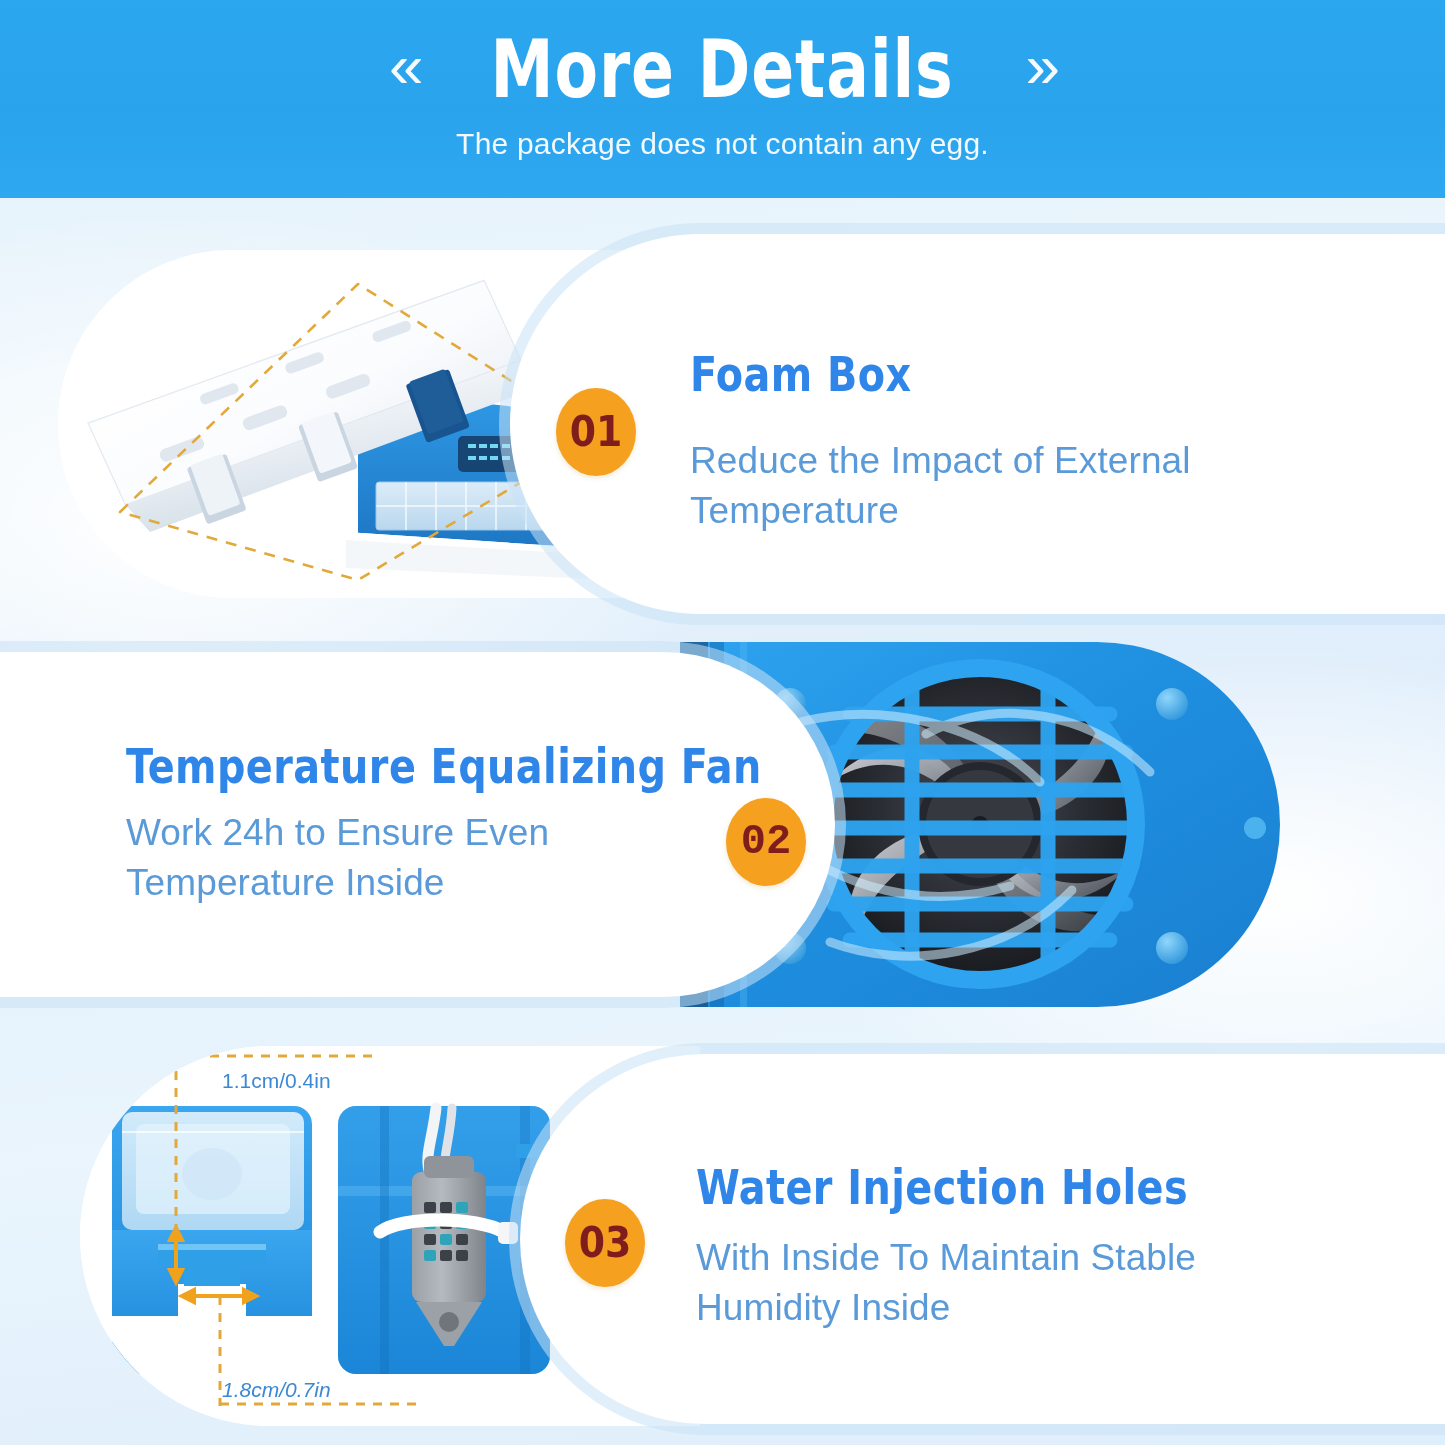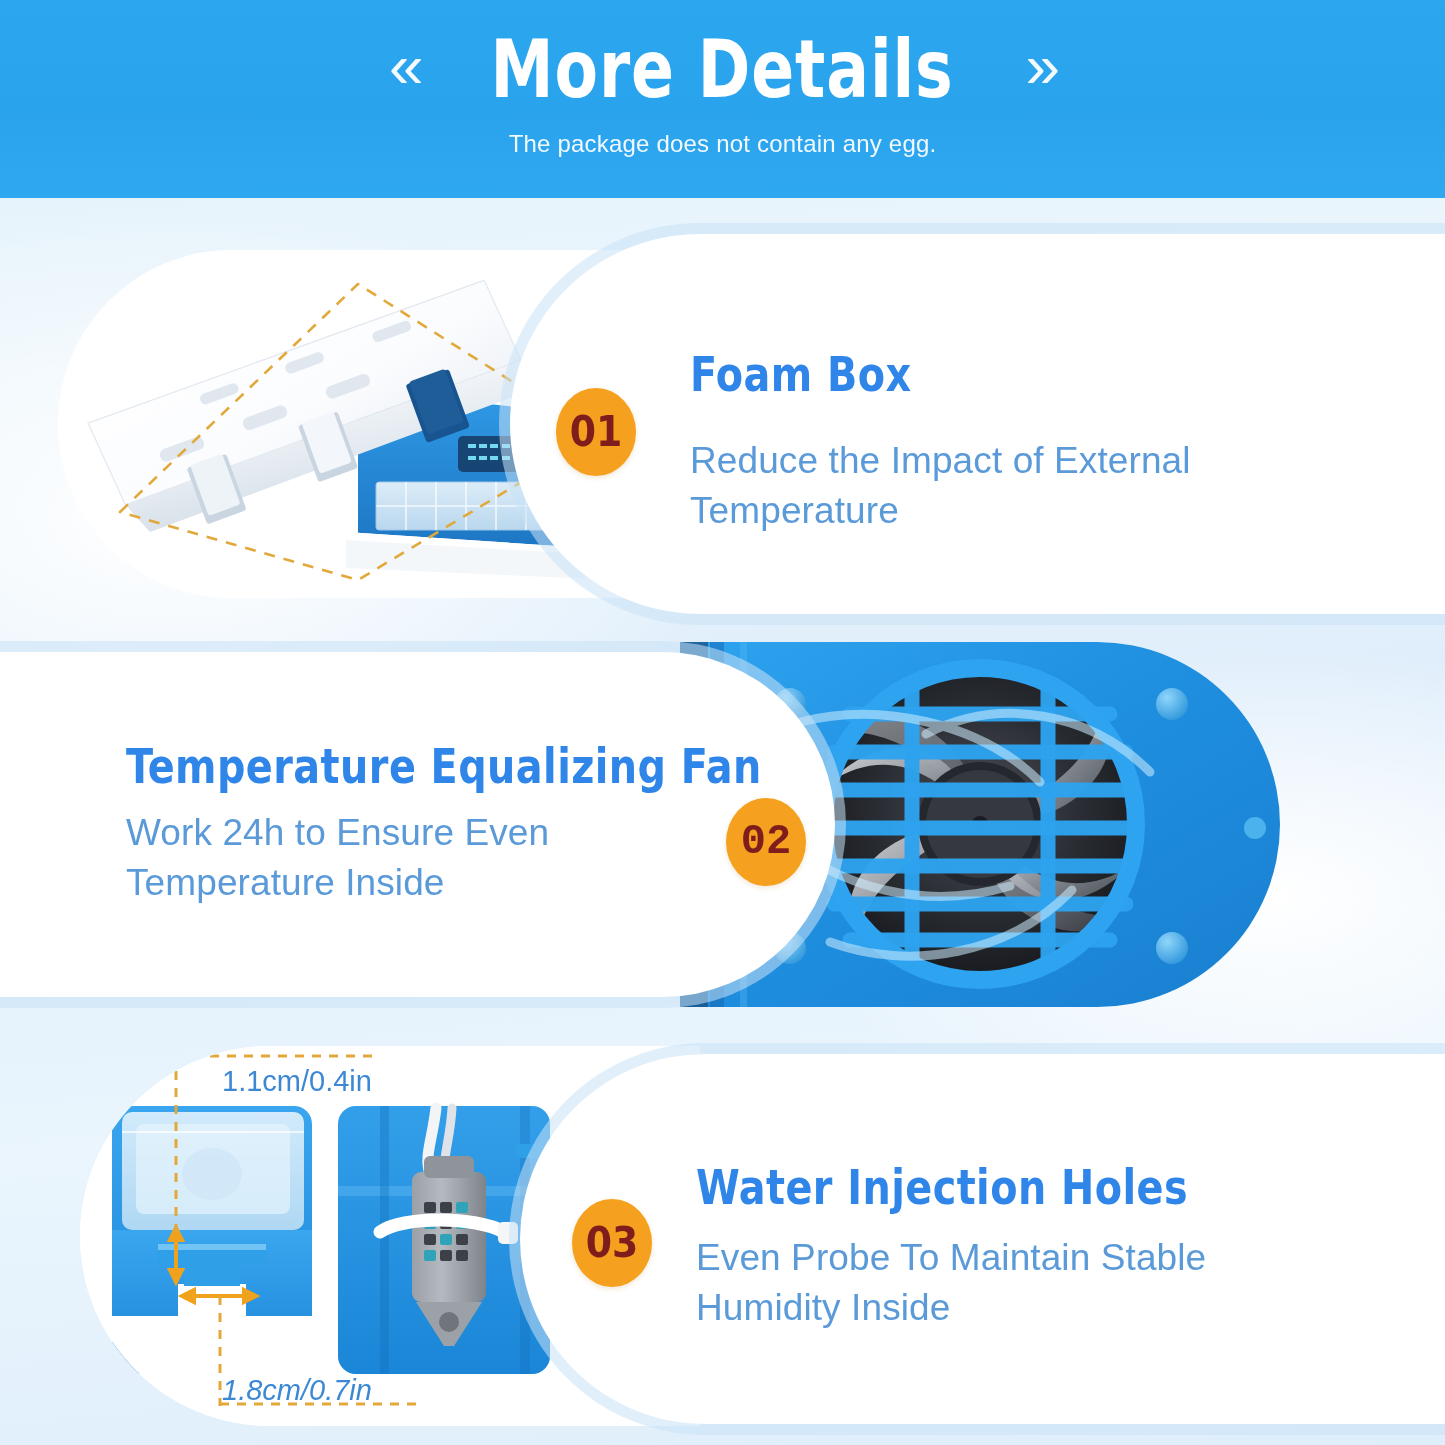--- a/index.html
+++ b/index.html
@@ -38,21 +38,21 @@
   .banner-title{
     color:#ffffff;
     font-family:"DejaVu Sans Condensed","Liberation Sans Narrow","Liberation Sans",sans-serif;
     font-weight:700;font-size:80px;line-height:86px;
     letter-spacing:1px;
     transform:scaleX(.88);transform-origin:center;
     white-space:nowrap;
   }
   .banner-sub{
     position:absolute;left:0;top:122px;width:1445px;text-align:center;
-    color:#f2f9ff;font-size:24px;line-height:44px;font-weight:400;
+    color:#f2f9ff;font-size:30px;line-height:44px;font-weight:400;
     letter-spacing:.2px;
   }
 
   
   .row{position:absolute;left:0;width:1445px;}
   #row1{top:198px;height:424px;}
   #row2{top:622px;height:404px;}
   #row3{top:1026px;height:419px;}
 
   .rowstage{position:absolute;inset:0;}
@@ -95,21 +95,21 @@
     transform:scaleX(.92);transform-origin:left center;
     white-space:nowrap;
   }
   .body{
     color:#5a9ad8;font-size:37px;line-height:50px;font-weight:400;
     letter-spacing:.1px;max-width:560px;
   }
 
   
   .dim{
-    position:absolute;color:#3c88d4;font-size:29px;line-height:34px;
+    position:absolute;color:#3c88d4;font-size:21px;line-height:34px;
     font-weight:400;white-space:nowrap;
   }
 
   svg{display:block;}
 </style>
 </head>
 <body>
 
 <div class="page">
 
@@ -426,23 +426,23 @@
           </g>
         </svg>
       </div>
 
       <div class="dim" style="left:222px;top:38px;">1.1cm/0.4in</div>
       <div class="dim" style="left:222px;top:347px;font-style:italic;">1.8cm/0.7in</div>
 
       <div class="panel panel-right" style="left:520px;top:28px;width:925px;height:370px;"></div>
 
       <div class="textblock" style="left:556px;top:135px;width:760px;">
-        <div class="badge" style="left:16px;top:38px;">03</div>
+        <div class="badge" style="left:9px;top:38px;">03</div>
         <div style="position:absolute;left:140px;top:0;">
           <div class="heading">Water Injection Holes</div>
-          <div class="body" style="margin-top:20px;max-width:600px;">Even Probe To Maintain Stable Humidity Inside</div>
+          <div class="body" style="margin-top:20px;max-width:600px;">With Inside To Maintain Stable Humidity Inside</div>
         </div>
       </div>
 
     </div>
   </div>
 
 </div>
 
 </body></html>

